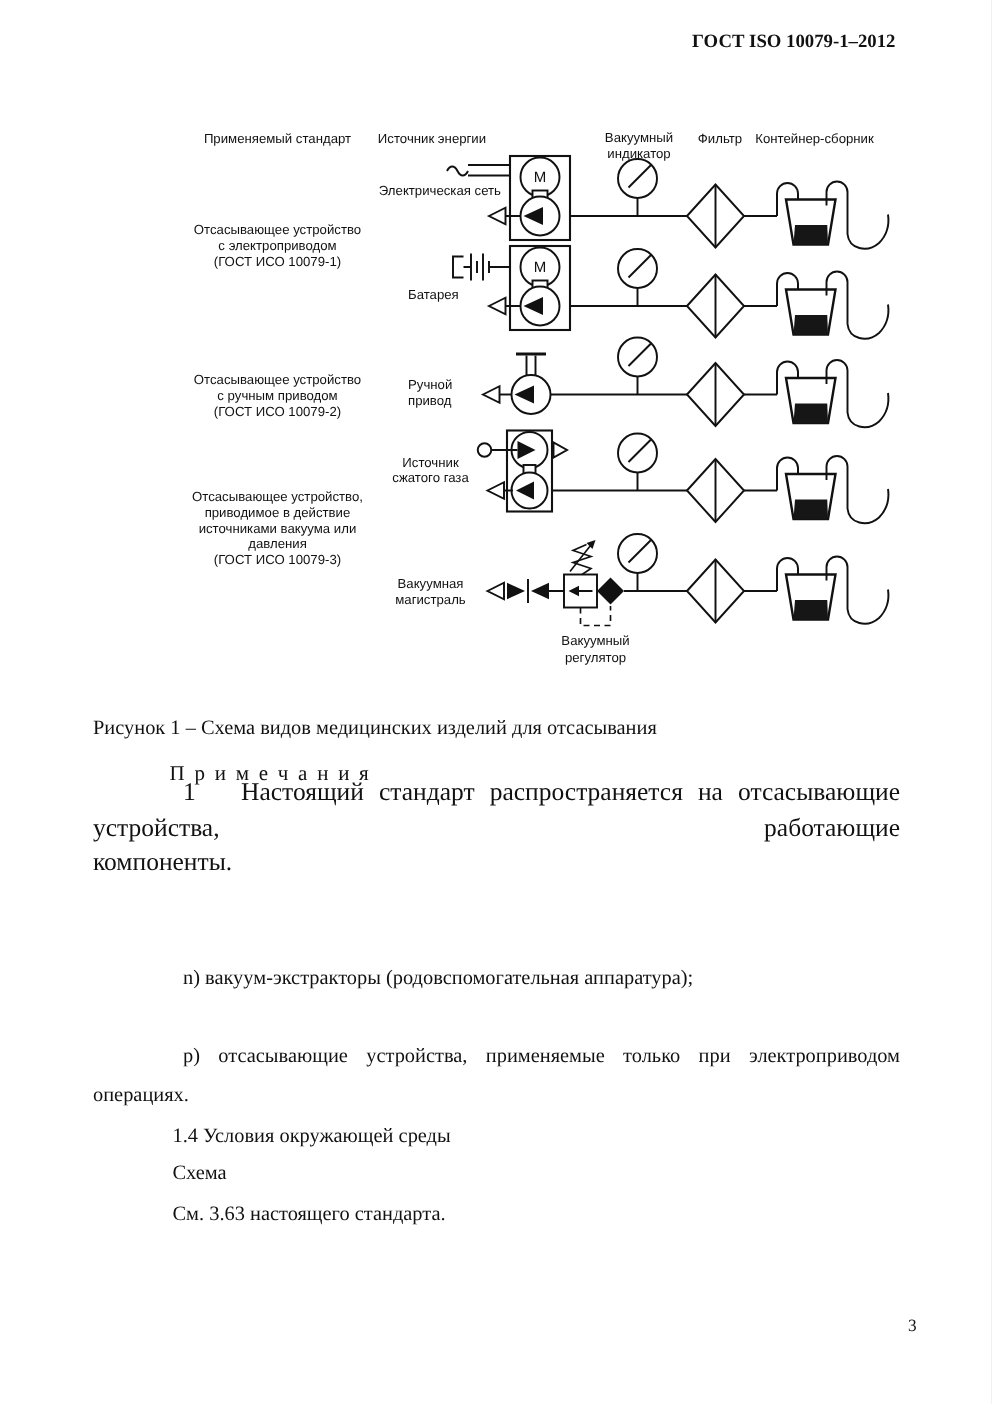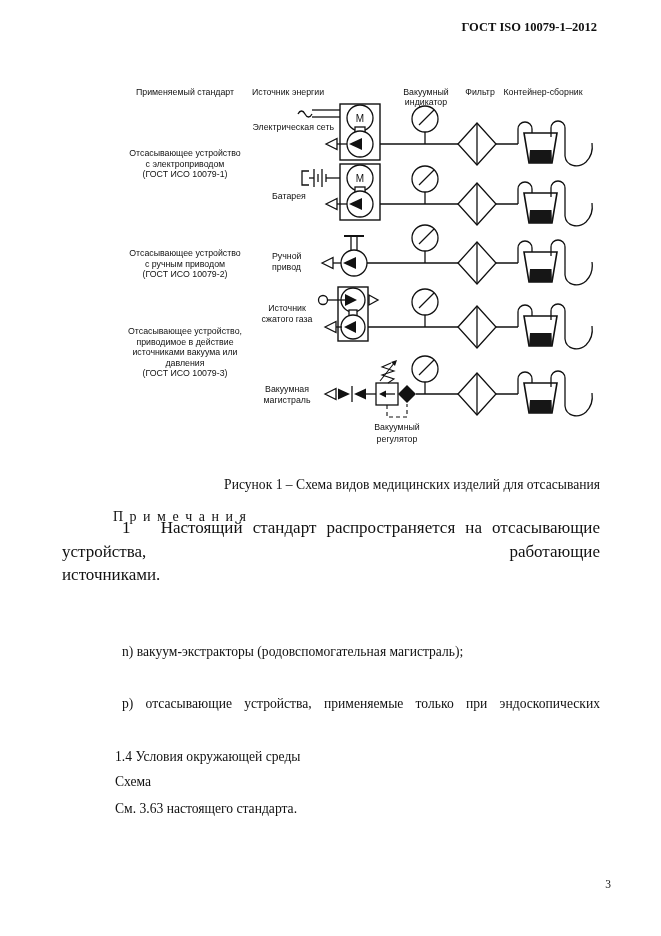--- a/index.html
+++ b/index.html
@@ -7,21 +7,21 @@
     position:relative; width:661px; height:936px; background:#ffffff;
     font-family:"Liberation Serif", serif; color:#111; overflow:hidden;
     margin:0 auto;
   }
   .doc-header { position:absolute; top:20px; right:64px; font-weight:bold; font-size:12.5px; }
   svg.diagram { position:absolute; top:0; left:0; }
   .ds { font-family:"Liberation Sans", sans-serif; font-size:8.8px; fill:#111; stroke:none; }
   .dm { font-family:"Liberation Sans", sans-serif; font-size:10px; fill:#111; stroke:none; }
 
   .txt { position:absolute; left:62px; width:538px; }
-  .caption  { text-align:right; font-size:13.6px; }
+  .caption  { text-align:left; font-size:13.6px; }
   .nheading { left:113px; width:auto; font-size:14px; letter-spacing:1.5px; }
   .note     { font-size:17px; line-height:23.5px; }
   .body-p   { font-size:13.6px; line-height:26px; }
   .ind60 { text-indent:60px; }
   .ind53 { text-indent:53px; }
   .jl  { text-align:justify; text-align-last:justify; }
   .pagenum { position:absolute; top:878px; right:50px; font-size:11.5px; }
 </style>
 </head>
 <body>
@@ -178,26 +178,27 @@
   </svg>
 
   <p class="txt caption" style="top:463px">Рисунок 1 – Схема видов медицинских изделий для отсасывания</p>
 
   <p class="txt nheading" style="top:495px">П р и м е ч а н и я</p>
 
   <div class="txt note" style="top:516px">
     <div class="ind60 jl">1&nbsp;&nbsp;&nbsp;Настоящий стандарт распространяется на отсасывающие устройства, работающие</div>
   </div>
   <div class="txt note" style="top:563px">
-    <div>источниками.</div>
+    <div>компоненты.</div>
   </div>
 
-  <div class="txt body-p ind60" style="top:639px">n) вакуум-экстракторы (родовспомогательная магистраль);</div>
+  <div class="txt body-p ind60" style="top:639px">n) вакуум-экстракторы (родовспомогательная аппаратура);</div>
   <div class="txt body-p" style="top:691px">
-    <div class="ind60 jl">p) отсасывающие устройства, применяемые только при эндоскопических</div>
+    <div class="ind60 jl">p) отсасывающие устройства, применяемые только при электроприводом</div>
+    <div>операциях.</div>
   </div>
 
   <div class="txt body-p ind53" style="top:744px">1.4 Условия окружающей среды</div>
   <div class="txt body-p ind53" style="top:769px">Схема</div>
   <div class="txt body-p ind53" style="top:796px">См. 3.63 настоящего стандарта.</div>
 
   <div class="pagenum">3</div>
 
 </div>
 

